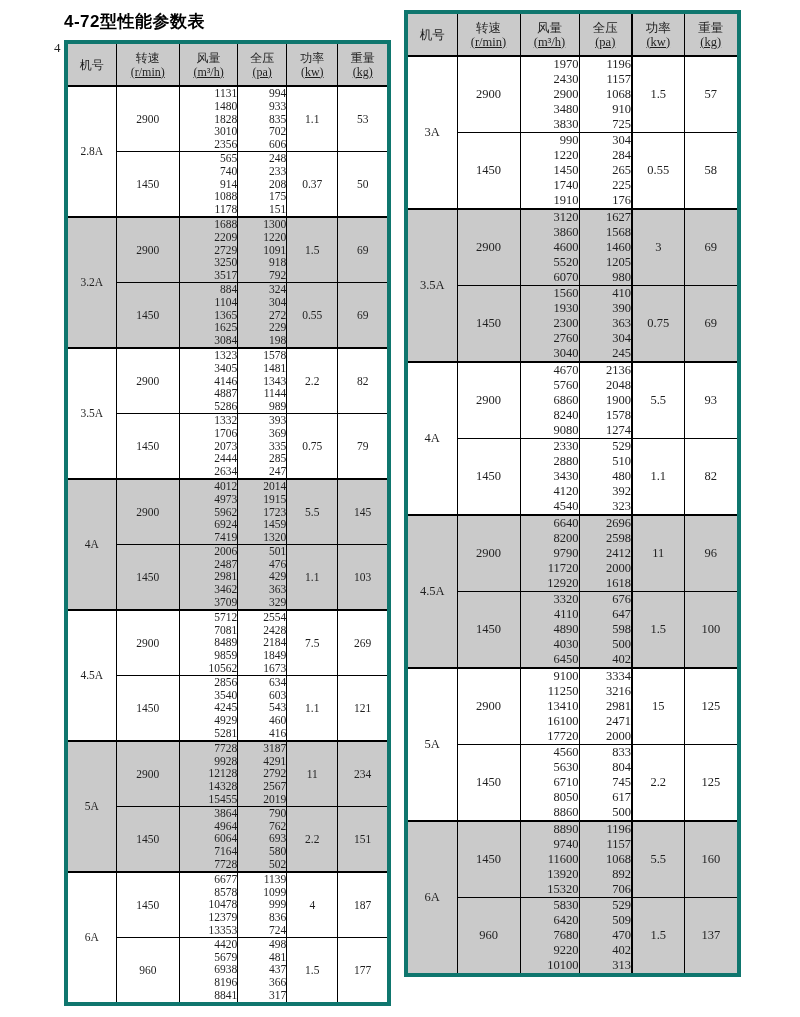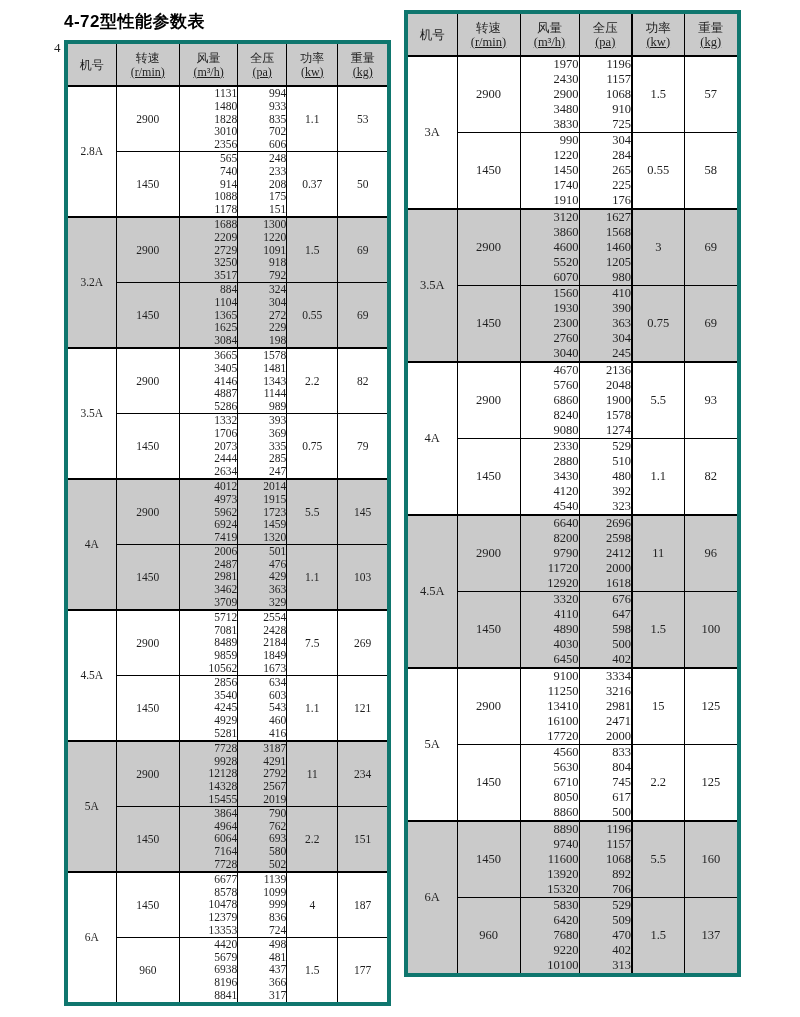--- a/index.html
+++ b/index.html
@@ -162,21 +162,21 @@
             <div class="val">229</div>
             <div class="val">198</div>
           </td>
           <td>0.55</td>
           <td>69</td>
         </tr>
         <tr class="sec-start">
           <td rowspan="2">3.5A</td>
           <td>2900</td>
           <td class="list-cell">
-            <div class="val">3665</div>
+            <div class="val">1323</div>
             <div class="val">3405</div>
             <div class="val">4146</div>
             <div class="val">4887</div>
             <div class="val">5286</div>
           </td>
           <td class="list-cell">
             <div class="val">1578</div>
             <div class="val">1481</div>
             <div class="val">1343</div>
             <div class="val">1144</div>

